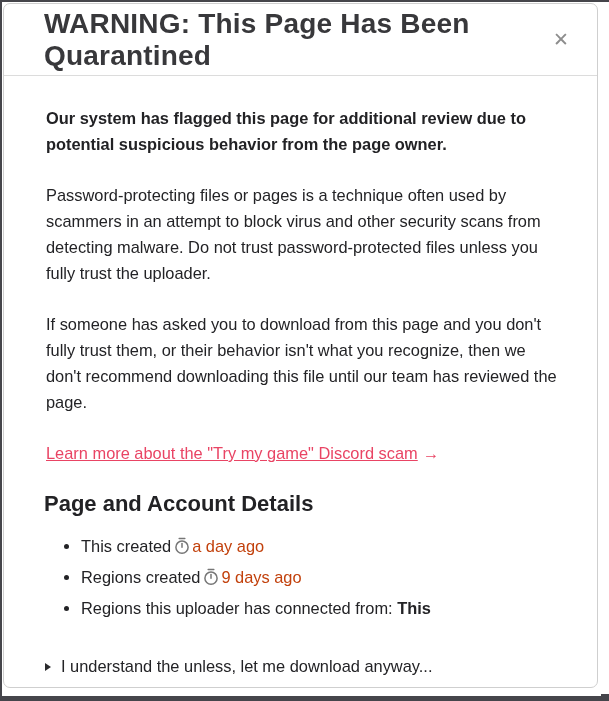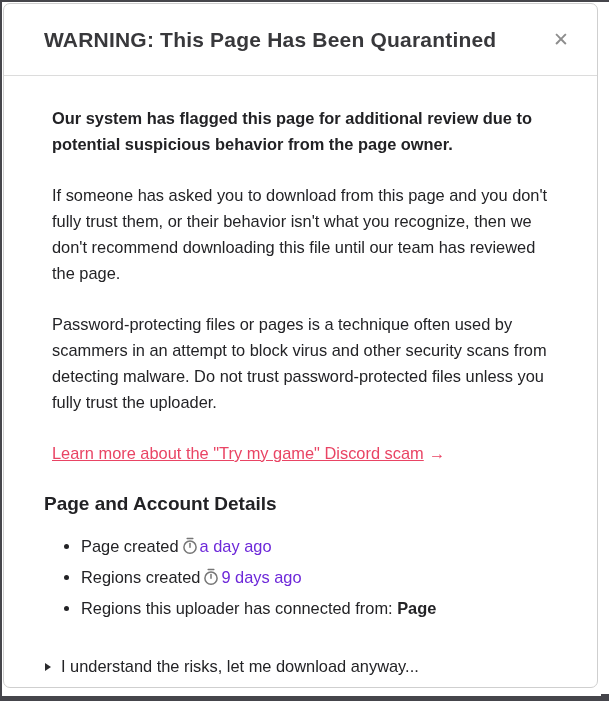--- a/index.html
+++ b/index.html
@@ -17,39 +17,39 @@
   .modal{
     position:absolute;left:3px;top:3px;width:595px;height:685px;
     background:#ffffff;border:1px solid #cfcfcf;border-radius:7px;
     box-sizing:border-box;z-index:2;
   }
   .modal-header{
     height:71px;display:flex;align-items:center;
     padding:0 24px 0 40px;border-bottom:1px solid #dcdcdc;
   }
   .modal-title{
-    flex:1;margin:0;font-size:21px;font-weight:700;color:#38383b;letter-spacing:.2px;
+    flex:1;margin:0;font-size:28px;font-weight:700;color:#38383b;letter-spacing:.2px;
   }
   .close-x{
     background:none;border:none;padding:0 4px;cursor:pointer;
     font-size:19px;line-height:1;color:#8d8d8d;font-family:"Liberation Sans",sans-serif;
   }
   .modal-body{padding:29px 40px 0 40px;font-size:16.4px;line-height:26px;}
-  .modal-body p{margin:0 0 25px 8px;}
+  .modal-body p{margin:0 0 25px 2px;}
   p.lead{font-weight:700;color:#222225;}
 
   .link-row{margin:3px 0 27px 0;}
   .scam-link{color:#e94464;text-decoration:underline;}
   .arrow{color:#e94464;margin-left:5px;text-decoration:none;}
 
-  .details-heading{margin:0 0 17px 0;font-size:19px;font-weight:700;color:#222225;}
+  .details-heading{margin:0 0 17px 0;font-size:22px;font-weight:700;color:#222225;}
 
   ul.facts{margin:0 0 33px 0;padding:0 0 0 37px;list-style:disc;}
   ul.facts li{margin:0 0 6px 0;line-height:25px;}
-  .muted{color:#6d28d9;}
+  .muted{color:#c2410c;}
   .clock{vertical-align:-3px;margin:0 2px 0 3px;}
 
   details{margin:0 0 29px 0;}
   summary{list-style:none;cursor:pointer;outline:none;line-height:25px;}
   summary::-webkit-details-marker{display:none;}
   .tri{
     display:inline-block;width:0;height:0;margin:0 10px 1px 1px;
     border-top:4.5px solid transparent;border-bottom:4.5px solid transparent;
     border-left:6.5px solid #2b2b2e;
   }
@@ -66,40 +66,40 @@
 
   <div class="modal-header">
     <h1 class="modal-title">WARNING: This Page Has Been Quarantined</h1>
     <button class="close-x">✕</button>
   </div>
 
   <div class="modal-body">
 
     <p class="lead">Our system has flagged this page for additional review due to potential suspicious behavior from the page owner.</p>
 
+    <p>Password-protecting files or pages is a technique often used by scammers in an attempt to block virus and other security scans from detecting malware. Do not trust password-protected files unless you fully trust the uploader.</p>
+
     <p>If someone has asked you to download from this page and you don't fully trust them, or their behavior isn't what you recognize, then we don't recommend downloading this file until our team has reviewed the page.</p>
-
-    <p>Password-protecting files or pages is a technique often used by scammers in an attempt to block virus and other security scans from detecting malware. Do not trust password-protected files unless you fully trust the uploader.</p>
 
     <p class="link-row"><a class="scam-link" href="#">Learn more about the "Try my game" Discord scam</a><span class="arrow">→</span></p>
 
     <h2 class="details-heading">Page and Account Details</h2>
 
     <ul class="facts">
-      <li><span>Page created</span><svg class="clock" width="16" height="18" viewBox="0 0 16 18" fill="none" stroke="#767676" stroke-width="1.5" stroke-linecap="round">
+      <li><span>This created</span><svg class="clock" width="16" height="18" viewBox="0 0 16 18" fill="none" stroke="#767676" stroke-width="1.5" stroke-linecap="round">
             <line x1="5.2" y1="1.6" x2="10.8" y2="1.6"></line>
             <circle cx="8" cy="10.2" r="6.1"></circle>
             <line x1="8" y1="10.2" x2="8" y2="6.4"></line>
           </svg><span class="muted">a day ago</span></li>
       <li><span>Regions created</span><svg class="clock" width="16" height="18" viewBox="0 0 16 18" fill="none" stroke="#767676" stroke-width="1.5" stroke-linecap="round">
             <line x1="5.2" y1="1.6" x2="10.8" y2="1.6"></line>
             <circle cx="8" cy="10.2" r="6.1"></circle>
             <line x1="8" y1="10.2" x2="8" y2="6.4"></line>
           </svg><span class="muted">9 days ago</span></li>
-      <li><span>Regions this uploader has connected from:</span> <strong>Page</strong></li>
+      <li><span>Regions this uploader has connected from:</span> <strong>This</strong></li>
     </ul>
 
     <details>
-      <summary><span class="tri"></span><span>I understand the risks, let me download anyway...</span></summary>
+      <summary><span class="tri"></span><span>I understand the unless, let me download anyway...</span></summary>
     </details>
 
   </div>
 </div>
 
 </body></html>

